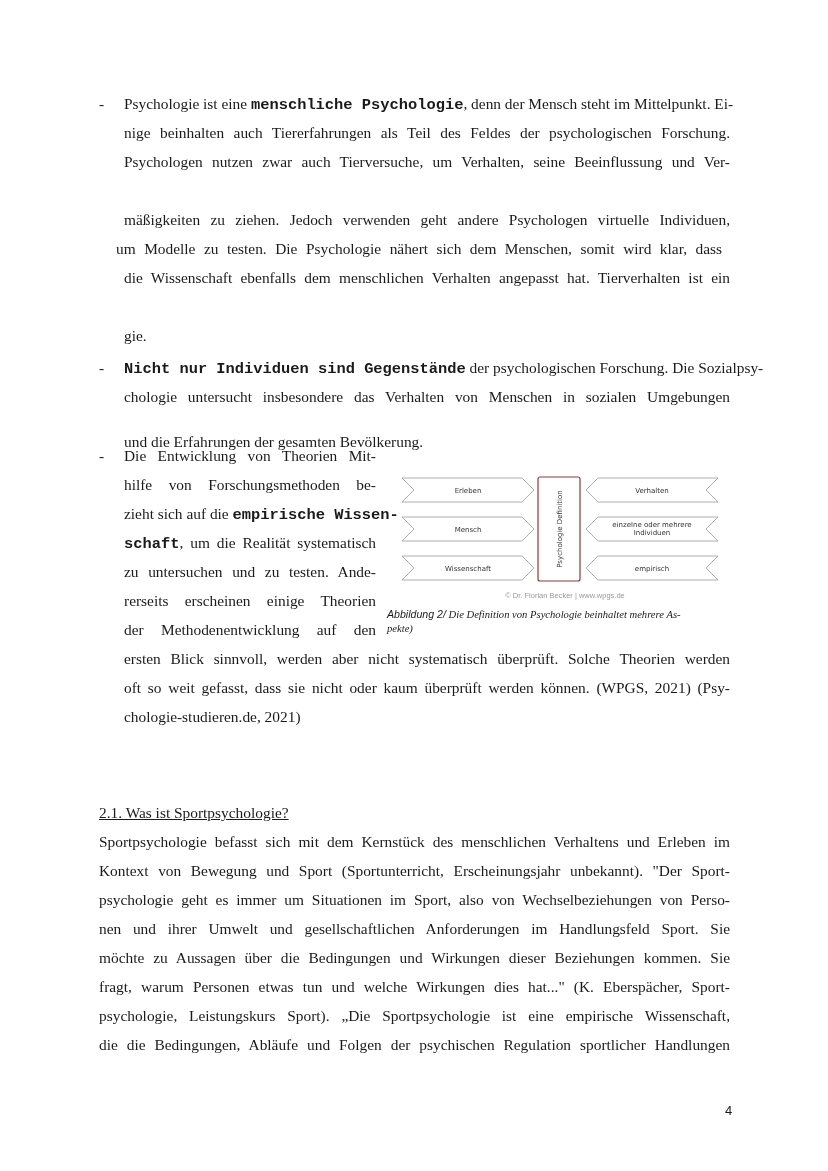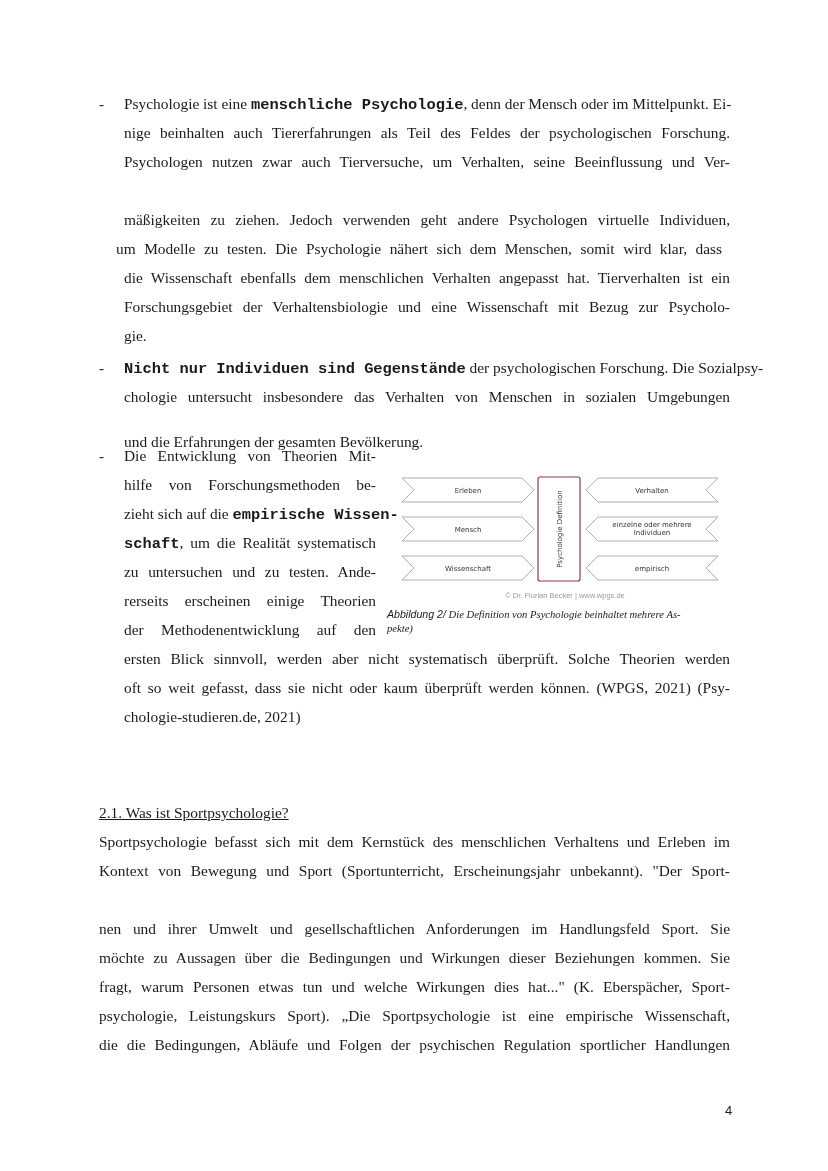--- a/index.html
+++ b/index.html
@@ -21,27 +21,26 @@
     .diagram svg { display: block; }
     .diag-text { font-family: "DejaVu Sans", sans-serif; font-size: 7px; fill: #333; }
     .copyright { font-family: "Liberation Sans", sans-serif; font-size: 7.5px; fill: #999; }
   </style>
 </head>
 <body>
 
 <div class="page">
 
   <span class="bullet" style="top:94px">-</span>
-  <div class="line just" style="left:124px; top:94px; width:606px"><span>Psychologie ist eine </span><b>menschliche Psychologie</b><span>, denn der Mensch oder im Mittelpunkt. Ei-</span></div>
+  <div class="line just" style="left:124px; top:94px; width:606px"><span>Psychologie ist eine </span><b>menschliche Psychologie</b><span>, denn der Mensch steht im Mittelpunkt. Ei-</span></div>
   <div class="line just" style="left:124px; top:123px; width:606px">nige beinhalten auch Tiererfahrungen als Teil des Feldes der psychologischen Forschung.</div>
   <div class="line just" style="left:124px; top:152px; width:606px">Psychologen nutzen zwar auch Tierversuche, um Verhalten, seine Beeinflussung und Ver-</div>
   <div class="line just" style="left:124px; top:210px; width:606px">mäßigkeiten zu ziehen. Jedoch verwenden geht andere Psychologen virtuelle Individuen,</div>
   <div class="line just" style="left:116px; top:239px; width:606px">um Modelle zu testen. Die Psychologie nähert sich dem Menschen, somit wird klar, dass</div>
   <div class="line just" style="left:124px; top:268px; width:606px">die Wissenschaft ebenfalls dem menschlichen Verhalten angepasst hat. Tierverhalten ist ein</div>
-  <div class="line just" style="left:124px; top:297px; width:606px">Forschungsgebiet der Verhaltensbiologie und eine Wissenschaft mit Bezug zur Psycholo-</div>
   <div class="line" style="left:124px; top:326px">gie.</div>
 
   <span class="bullet" style="top:358px">-</span>
   <div class="line just" style="left:124px; top:358px; width:606px"><b>Nicht nur Individuen sind Gegenstände</b><span> der psychologischen Forschung. Die Sozialpsy-</span></div>
   <div class="line just" style="left:124px; top:387px; width:606px">chologie untersucht insbesondere das Verhalten von Menschen in sozialen Umgebungen</div>
   <div class="line" style="left:124px; top:432px">und die Erfahrungen der gesamten Bevölkerung.</div>
 
   <span class="bullet" style="top:446px">-</span>
   <div class="line just" style="left:124px; top:446px; width:252px">Die Entwicklung von Theorien Mit-</div>
   <div class="line just" style="left:124px; top:475px; width:252px">hilfe von Forschungsmethoden be-</div>
@@ -93,20 +92,21 @@
   </div>
 
   <div class="caption">
     <span class="lbl">Abbildung 2/</span><span> Die Definition von Psychologie beinhaltet mehrere As-</span><br>
     <span>pekte)</span>
   </div>
 
   <div class="heading">2.1. Was ist Sportpsychologie?</div>
   <div class="line just" style="left:99px; top:832px; width:631px">Sportpsychologie befasst sich mit dem Kernstück des menschlichen Verhaltens und Erleben im</div>
   <div class="line just" style="left:99px; top:861px; width:631px">Kontext von Bewegung und Sport (Sportunterricht, Erscheinungsjahr unbekannt). "Der Sport-</div>
+  <div class="line just" style="left:99px; top:890px; width:631px">psychologie geht es immer um Situationen im Sport, also von Wechselbeziehungen von Perso-</div>
   <div class="line just" style="left:99px; top:919px; width:631px">nen und ihrer Umwelt und gesellschaftlichen Anforderungen im Handlungsfeld Sport. Sie</div>
   <div class="line just" style="left:99px; top:948px; width:631px">möchte zu Aussagen über die Bedingungen und Wirkungen dieser Beziehungen kommen. Sie</div>
   <div class="line just" style="left:99px; top:977px; width:631px">fragt, warum Personen etwas tun und welche Wirkungen dies hat..." (K. Eberspächer, Sport-</div>
   <div class="line just" style="left:99px; top:1006px; width:631px">psychologie, Leistungskurs Sport). „Die Sportpsychologie ist eine empirische Wissenschaft,</div>
   <div class="line just" style="left:99px; top:1035px; width:631px">die die Bedingungen, Abläufe und Folgen der psychischen Regulation sportlicher Handlungen</div>
 
   <div class="page-number">4</div>
 </div>
 
 </body></html>

